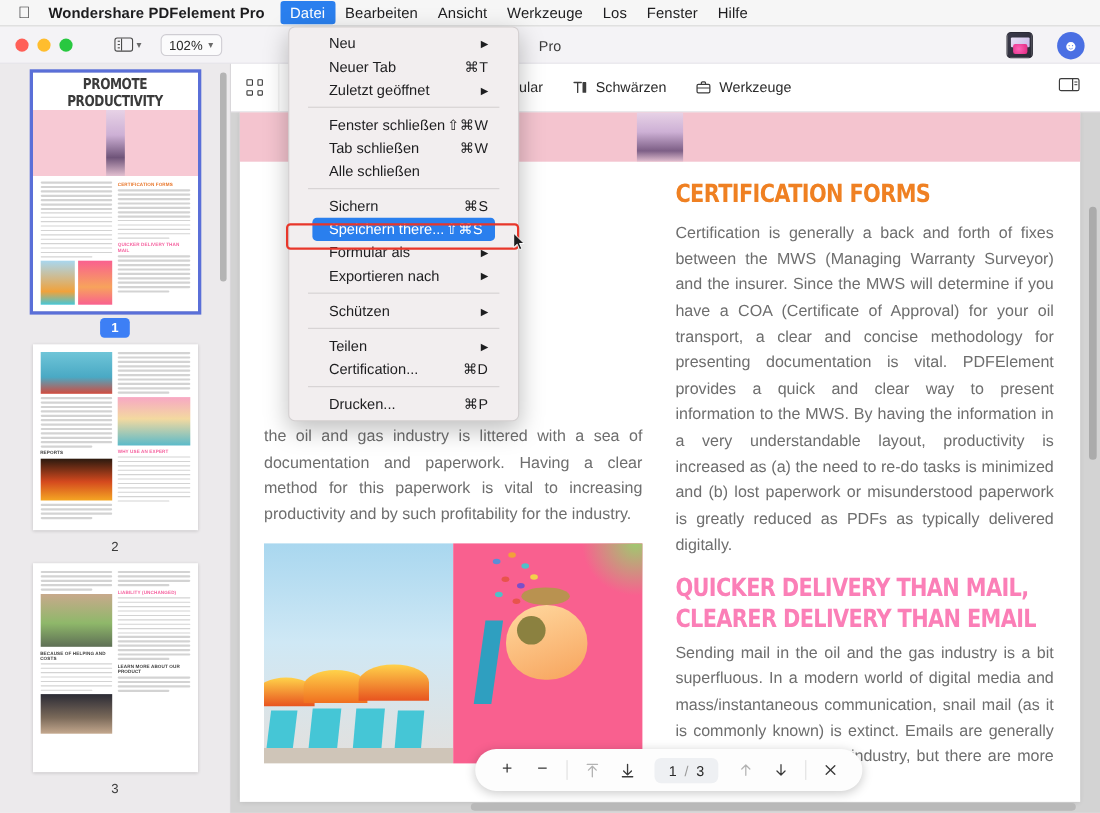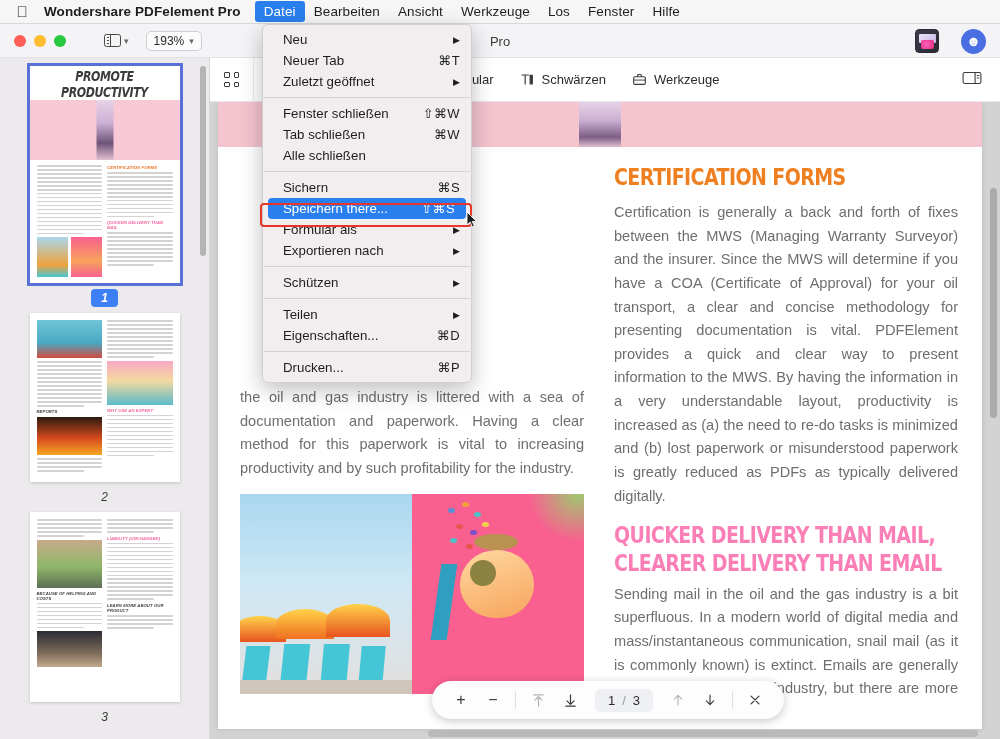--- a/index.html
+++ b/index.html
@@ -145,21 +145,21 @@
     display: flex; align-items: center; padding-right: 18px;
   }
 
   
   .sidebar {
     position: absolute; top: 34px; left: 0; width: 210px; bottom: 0;
     background: #eceaec;
     border-right: 1px solid #d9d7da;
     overflow: hidden;
   }
-  .thumbs { padding: 8px 0 0 0; font-style: italic; }
+  .thumbs { padding: 8px 0 0 0; }
   .thumb-wrap { display: flex; flex-direction: column; align-items: center; margin-bottom: 6px; }
   .page-card {
     width: 150px; background: #ffffff;
     box-shadow: 0 1px 3px rgba(0,0,0,.18);
     overflow: hidden; position: relative;
   }
   .page-card.selected { outline: 3px solid #5a6fd8; outline-offset: 0px; }
   .page-num {
     margin-top: 6px; font-size: 12px; color: #3b3b3b;
     padding: 2px 10px; border-radius: 4px;
@@ -259,21 +259,21 @@
     background: #b9b9b9; border-radius: 4px; z-index: 15;
   }
 
   
   .menu {
     position: absolute; left: 262px; top: 24px; width: 210px;
     background: #f2eeef;
     border: 1px solid #d3cfd0;
     border-radius: 6px;
     box-shadow: 0 7px 22px rgba(0,0,0,.25);
-    padding: 4px 0;
+    padding: 4px 16px;
     z-index: 80;
   }
   .mi {
     display: flex; align-items: center;
     height: 21px; padding: 0 11px 0 20px;
     font-size: 13.3px; color: #1d1d1f;
     position: relative; white-space: nowrap;
   }
   .mi .label { flex: 1; }
   .mi .shortcut { color: #1d1d1f; font-size: 13px; letter-spacing: .4px; }
@@ -321,21 +321,21 @@
         <div class="tl yellow"></div>
         <div class="tl green"></div>
       </div>
 
       <div class="tb-group">
         <div class="sidebar-toggle">
           <span class="sb-ico"></span>
           <span class="chev">▾</span>
         </div>
         <div class="zoom-pill">
-          <span class="val">193%</span>
+          <span class="val">102%</span>
           <span class="chev">▾</span>
         </div>
       </div>
 
       <div class="doc-title">Pro</div>
 
       <div class="tb-right">
         <div class="thumb-badge"></div>
         <div class="avatar">☻</div>
       </div>
@@ -747,21 +747,21 @@
       <span class="arrow">▶</span>
     </div>
 
     <div class="msep"></div>
 
     <div class="mi">
       <span class="label">Teilen</span>
       <span class="arrow">▶</span>
     </div>
     <div class="mi">
-      <span class="label">Eigenschaften...</span>
+      <span class="label">Certification...</span>
       <span class="shortcut">⌘D</span>
     </div>
 
     <div class="msep"></div>
 
     <div class="mi">
       <span class="label">Drucken...</span>
       <span class="shortcut">⌘P</span>
     </div>
   </div>

